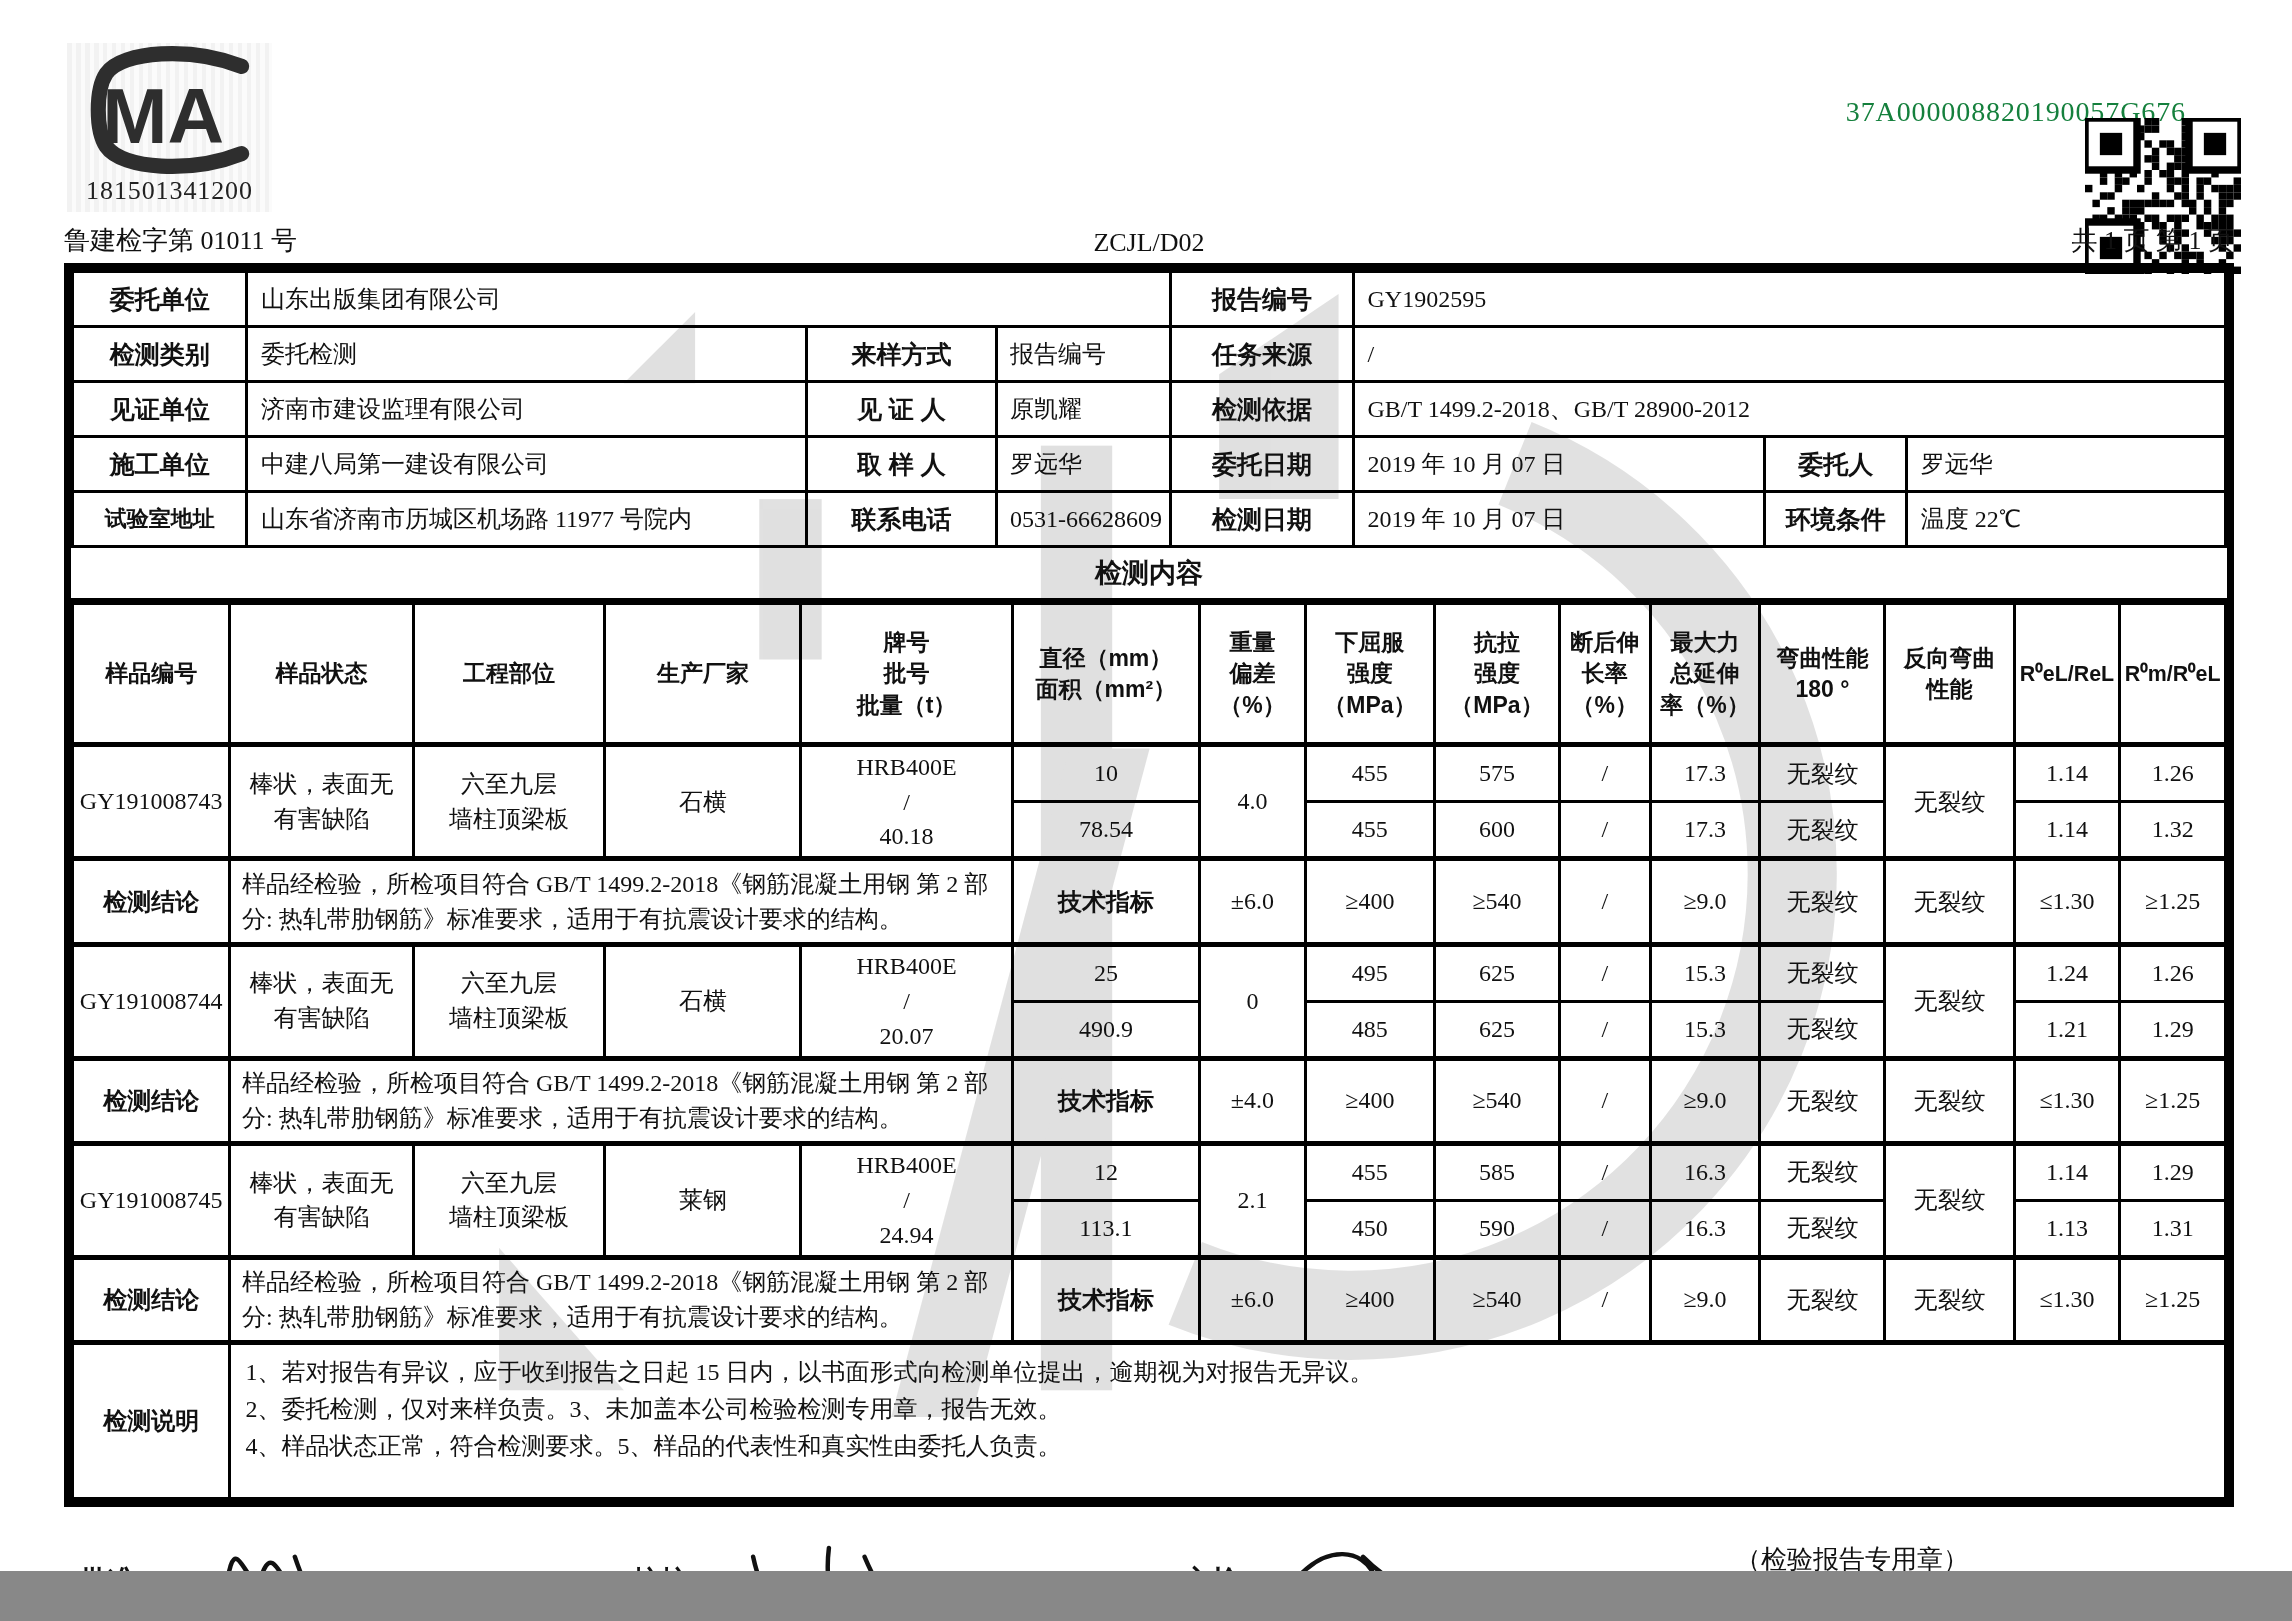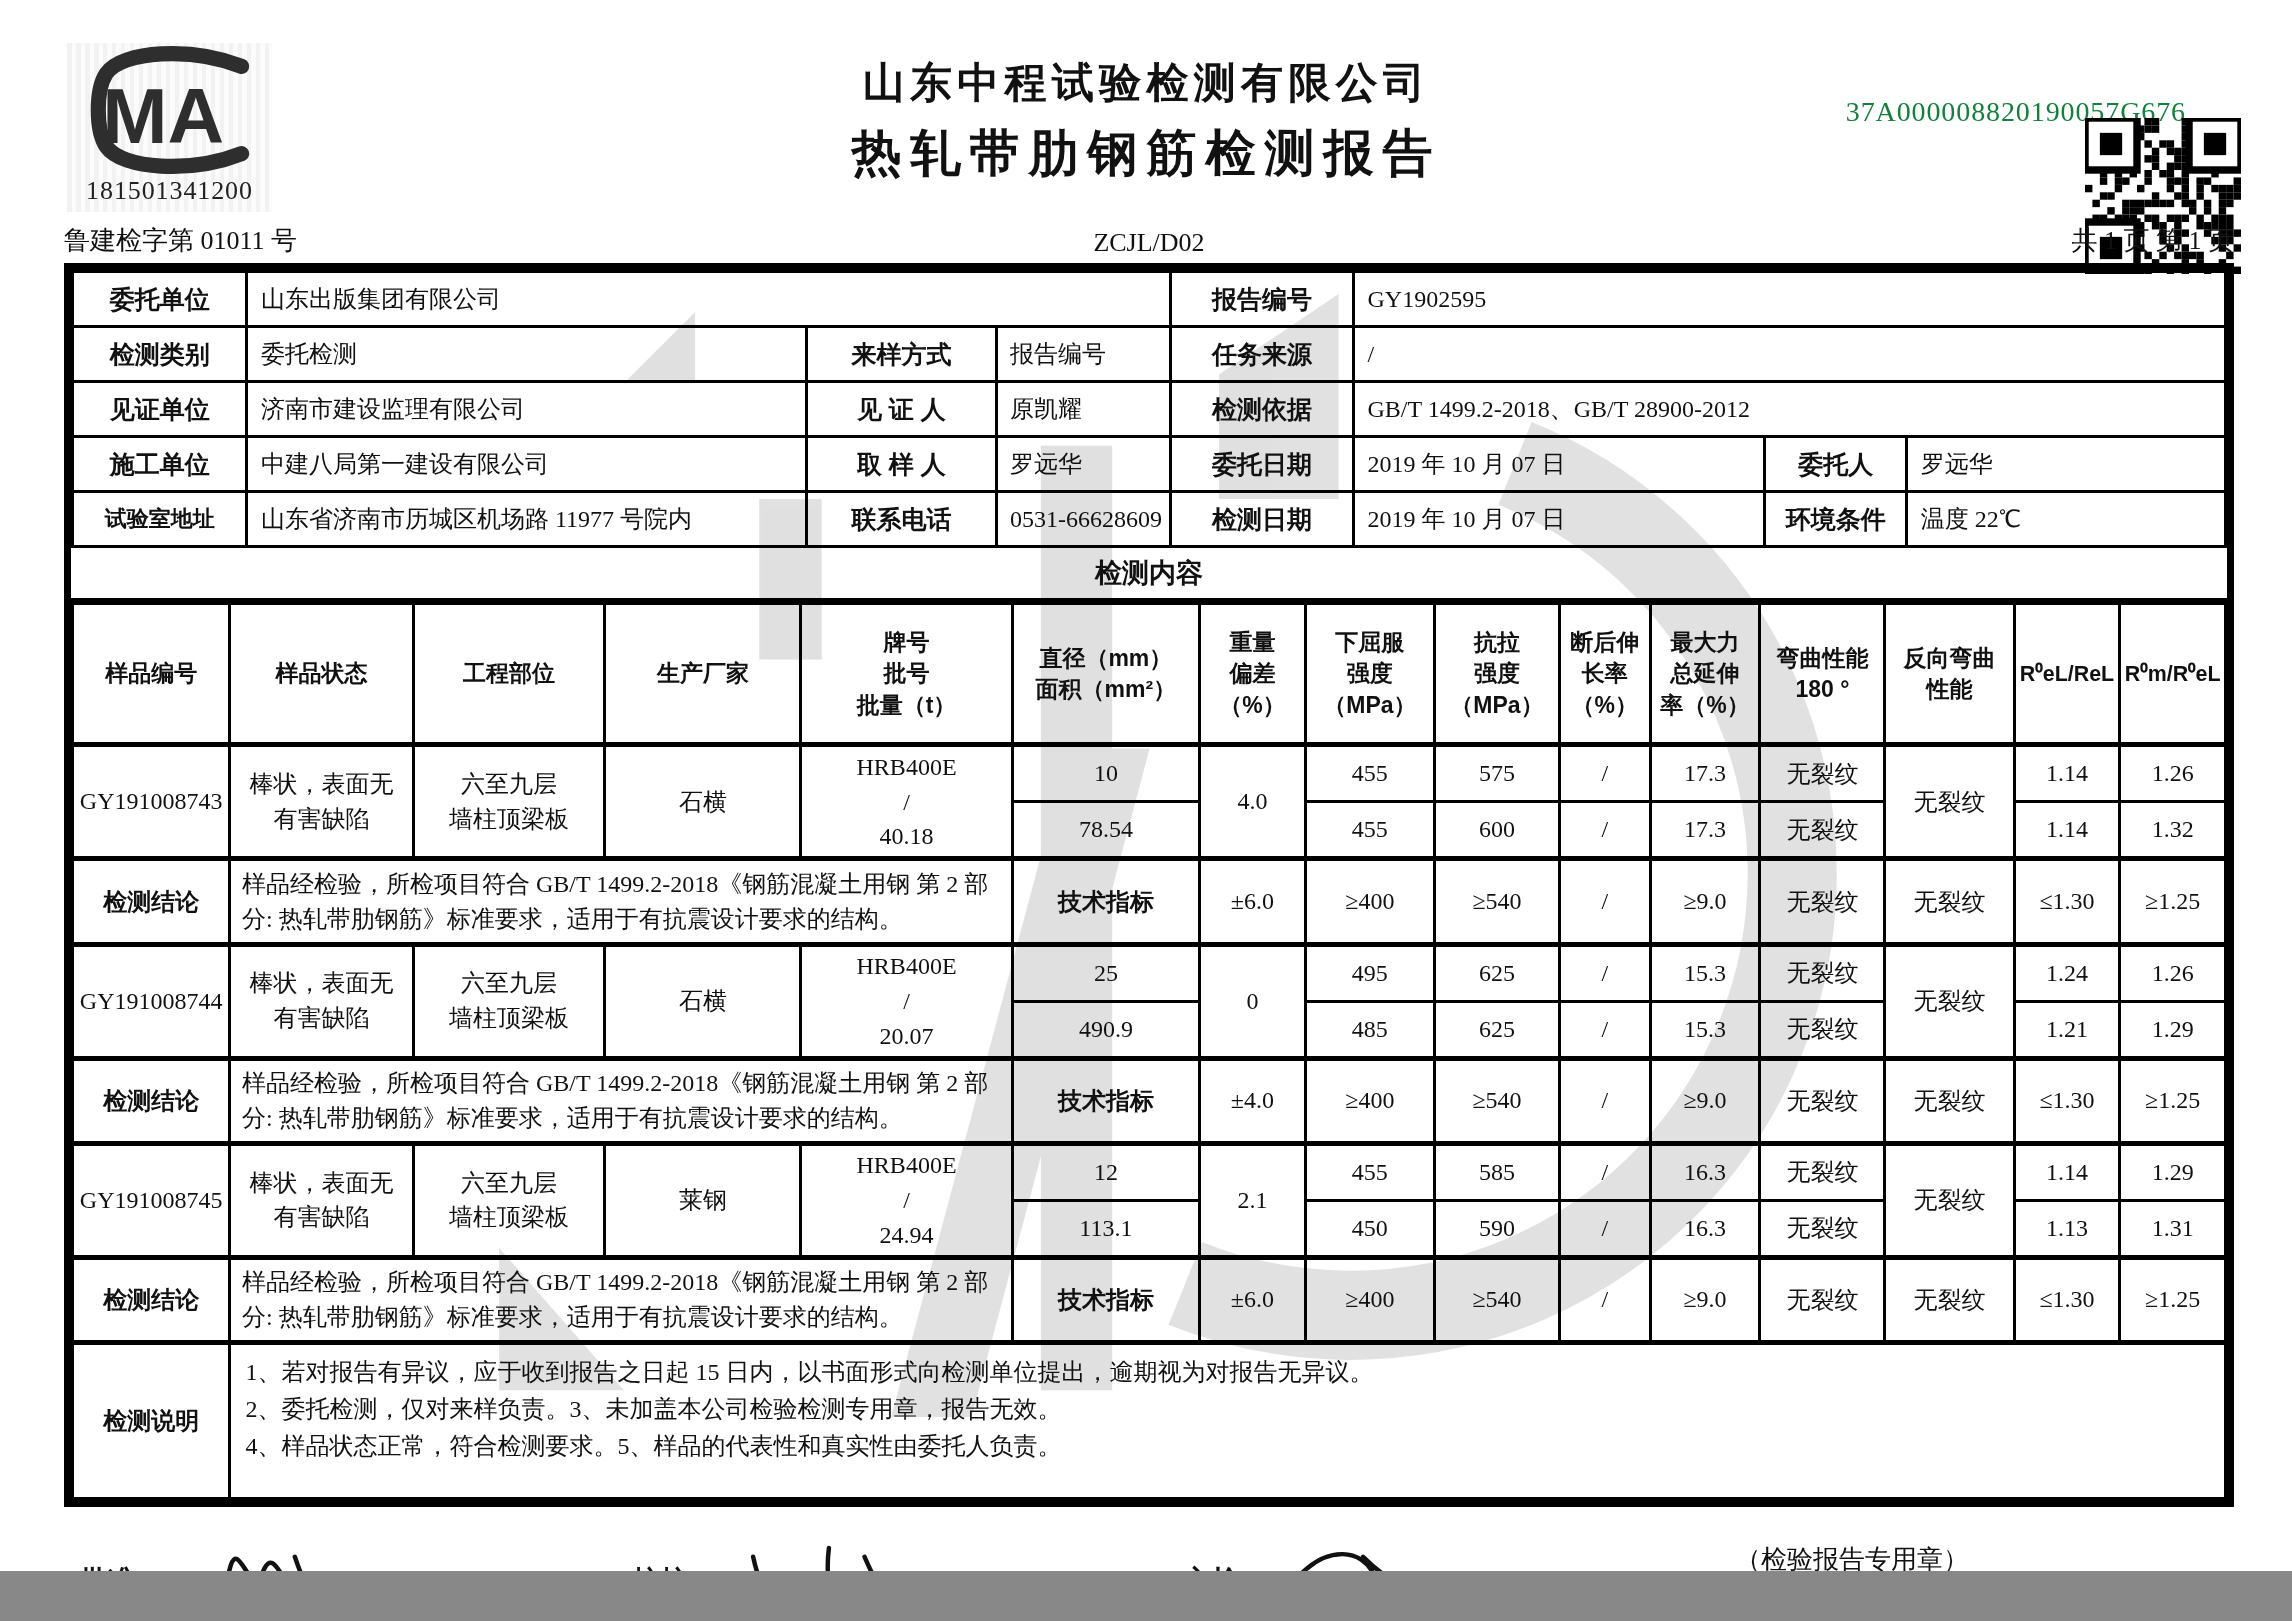--- a/index.html
+++ b/index.html
@@ -108,24 +108,20 @@
   <div class="header-zone">
 
     <div class="cma-block">
       <svg width="187" height="134" viewBox="0 0 210 150">
         <path d="M186,26 C130,4 52,8 34,34 C22,52 22,98 34,116 C52,142 130,146 186,124" fill="none" stroke="#2e2e2e" stroke-width="17" stroke-linecap="round"></path>
         <text x="98" y="112" text-anchor="middle" font-family="Liberation Sans, sans-serif" font-size="88" font-weight="bold" fill="#2e2e2e">MA</text>
       </svg>
       <div class="cma-number">181501341200</div>
     </div>
 
-    <div class="titles">
-      <div class="company-title">山东中程试验检测有限公司</div>
-      <div class="report-title">热轧带肋钢筋检测报告</div>
-    </div>
 
     <div class="top-code">37A000008820190057G676</div>
     <svg class="qr" id="qr" width="156" height="156" viewBox="0 0 168 168">
         <rect x="64" y="0" width="8" height="8" fill="#000"></rect>
         <rect x="72" y="0" width="8" height="8" fill="#000"></rect>
         <rect x="104" y="0" width="8" height="8" fill="#000"></rect>
         <rect x="56" y="8" width="8" height="8" fill="#000"></rect>
         <rect x="64" y="8" width="8" height="8" fill="#000"></rect>
         <rect x="72" y="8" width="8" height="8" fill="#000"></rect>
         <rect x="104" y="8" width="8" height="8" fill="#000"></rect>

